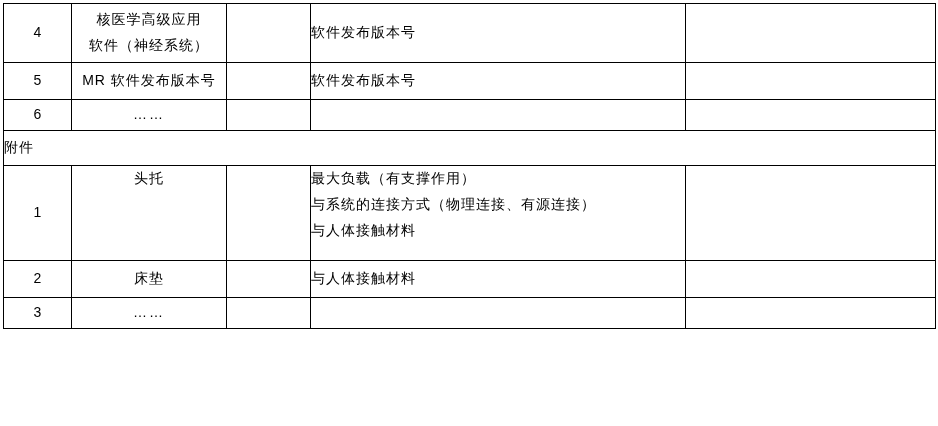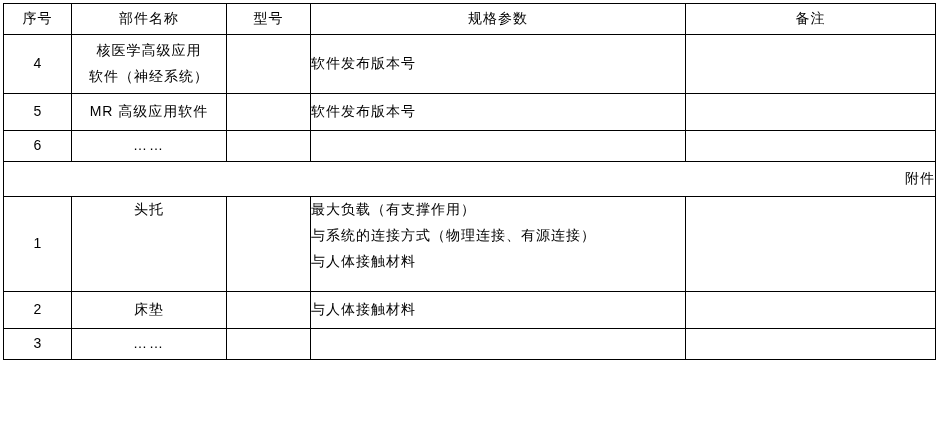--- a/index.html
+++ b/index.html
@@ -55,21 +55,21 @@
   .cell-pad-lg {
     padding-left: 14px;
     padding-right: 6px;
   }
   .row-tall td { height: 58px; }
   .row-mid  td { height: 36px; }
   .row-small td { height: 30px; }
   .row-triple td { height: 94px; }
   .span-row td {
     height: 34px;
-    text-align: right;
+    text-align: left;
     padding-left: 8px;
   }
   .multiline {
     display: block;
   }
   .multiline span {
     display: block;
     white-space: nowrap;
   }
   .cjk {
@@ -85,48 +85,41 @@
 <div class="sheet">
   <table class="spec-table">
     <colgroup>
       <col class="c-no">
       <col class="c-name">
       <col class="c-model">
       <col class="c-spec">
       <col class="c-note">
     </colgroup>
     <tbody>
-      <tr class="hdr">
-        <td class="cjk">序号</td>
-        <td class="cjk">部件名称</td>
-        <td class="cjk">型号</td>
-        <td class="cjk">规格参数</td>
-        <td class="cjk">备注</td>
-      </tr>
 
       <tr class="row-tall">
         <td class="cell-center">4</td>
         <td class="cell-pad cjk">
           <span class="multiline">
             <span>核医学高级应用</span>
             <span>软件（神经系统）</span>
           </span>
         </td>
         <td class="cell-center"></td>
         <td class="cell-pad-lg cjk">
           <span class="multiline">
             <span>软件发布版本号</span>
           </span>
         </td>
         <td class="cell-center"></td>
       </tr>
 
       <tr class="row-mid">
         <td class="cell-center">5</td>
-        <td class="cell-pad cjk">MR 高级应用软件</td>
+        <td class="cell-pad cjk">MR 软件发布版本号</td>
         <td class="cell-center"></td>
         <td class="cell-pad-lg cjk">软件发布版本号</td>
         <td class="cell-center"></td>
       </tr>
 
       <tr class="row-small">
         <td class="cell-center">6</td>
         <td class="cell-pad dots">……</td>
         <td class="cell-center"></td>
         <td class="cell-pad-lg"></td>

